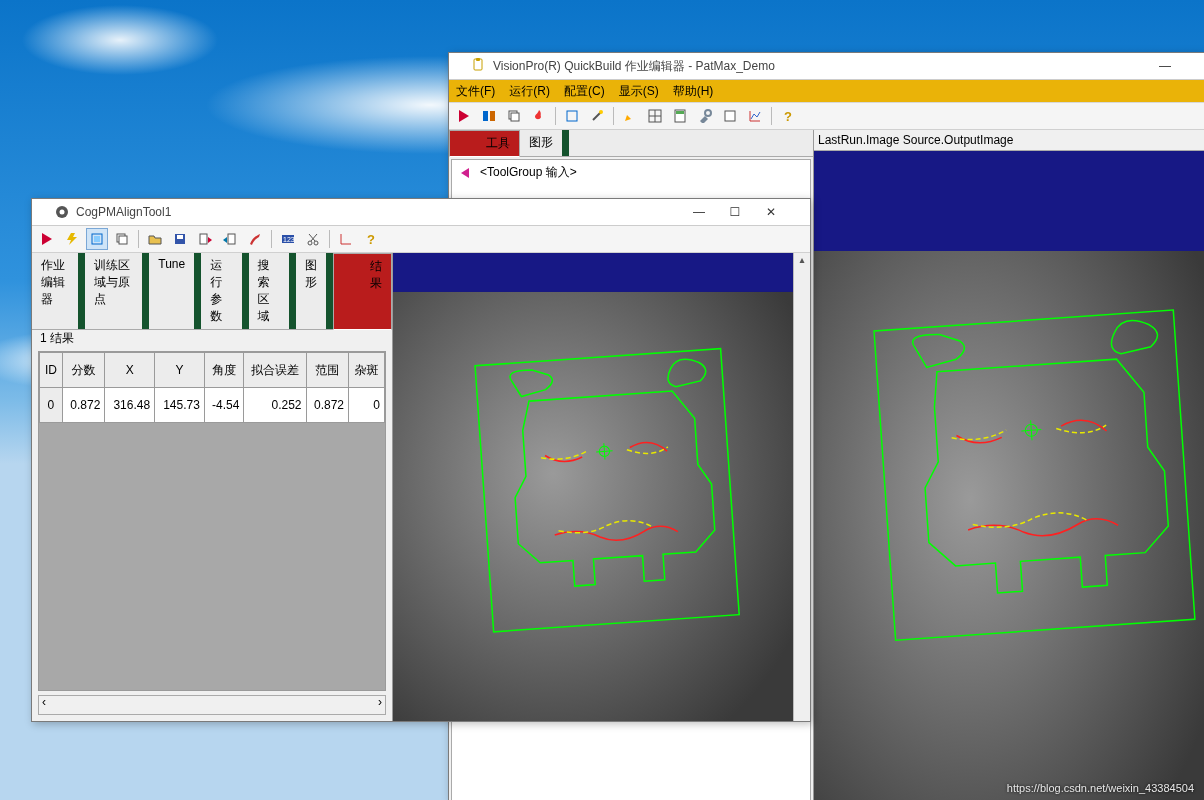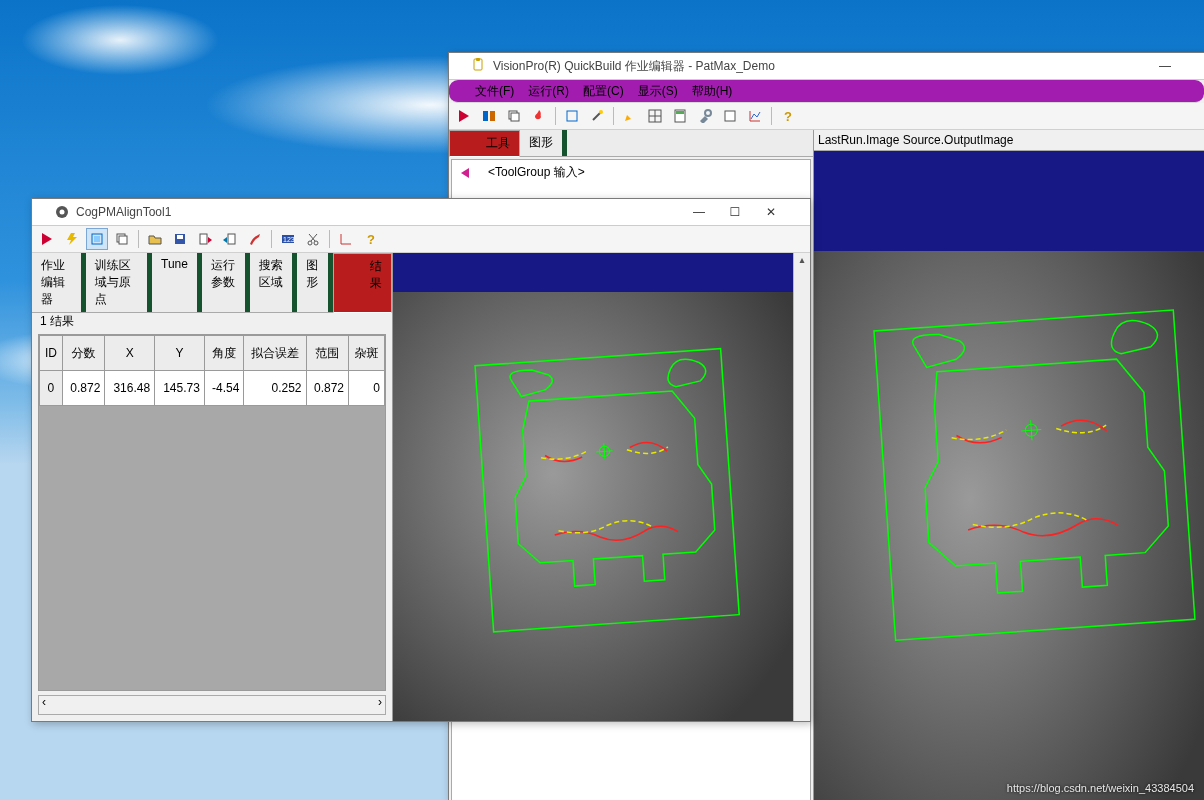--- a/index.html
+++ b/index.html
@@ -15,36 +15,36 @@
     background-size:100% 58%,100% 58%,100% 58%,100% 100%,100% 100%;
     background-repeat:no-repeat;
     background-position:0 0,0 0,0 0,0 0,0 58%;
   }
   .window{position:absolute;background:#f0f0f0;border:1px solid #7a7a7a;box-shadow:2px 2px 8px rgba(0,0,0,0.25);}
   .titlebar{height:26px;display:flex;align-items:center;padding:0 22px;background:#fff;border-bottom:1px solid #ccc;}
   .titlebar .ticon{width:16px;height:16px;margin-right:6px;display:inline-block;}
   .title-text{flex:1;font-size:12px;color:#444;}
   .winbtns{display:flex;gap:2px;}
   .winbtn{width:34px;height:20px;display:flex;align-items:center;justify-content:center;color:#333;}
-  .menubar{height:22px;display:flex;align-items:center;padding:0 20px;gap:2px;background:#a21caf;border-bottom:1px solid #d8d8d8;border-radius:9px;}
+  .menubar{height:22px;display:flex;align-items:center;padding:0 1px;gap:2px;background:#eab308;border-bottom:1px solid #d8d8d8;}
   .menuitem{padding:2px 6px;}
   .toolbar{height:26px;display:flex;align-items:center;padding:0 4px;gap:3px;background:#f5f5f5;border-bottom:1px solid #d0d0d0;}
   .tbtn{width:20px;height:20px;display:flex;align-items:center;justify-content:center;border:1px solid transparent;}
   .tbtn.sel{border:1px solid #7aa7d6;background:#cfe4f7;}
   .tsep{width:1px;height:18px;background:#bbb;margin:0 2px;}
   .tabs{display:flex;border-bottom:1px solid #aaa;background:#ececec;}
-  .tab{padding:4px 9px;border-right:5px solid #14532d;font-size:12px;cursor:default;}
+  .tab{padding:4px 9px;border-right:7px solid #14532d;font-size:12px;cursor:default;}
   .tab.active{background:#b91c1c;border-bottom:1px solid #fff;margin-bottom:-1px;border-left:1px solid #aaa;border-top:1px solid #aaa;border-right:1px solid #aaa;padding-left:36px;}
   
   .win-main{left:448px;top:52px;width:755px;height:747px;}
   .main-cols{display:flex;height:calc(100% - 26px - 22px - 26px);}
   .left-col{width:364px;border-right:1px solid #9a9a9a;display:flex;flex-direction:column;}
   .right-col{flex:1;display:flex;flex-direction:column;}
   .tree{flex:1;background:#fff;border:1px solid #aaa;margin:2px;padding:4px 6px;font-size:12px;}
-  .tree-row{display:flex;align-items:center;gap:16px;}
+  .tree-row{display:flex;align-items:center;gap:8px;}
   .img-pane{flex:1;background:#000;position:relative;overflow:hidden;}
   .img-head{height:20px;background:#f0f0f0;color:#000;border-bottom:1px solid #aaa;padding:0 4px;line-height:20px;font-size:12px;}
   
   .win-cog{left:31px;top:198px;width:778px;height:522px;display:flex;flex-direction:column;}
   .cog-cols{display:flex;flex:1;min-height:0;}
   .cog-left{width:360px;border-right:1px solid #9a9a9a;display:flex;flex-direction:column;background:#f0f0f0;}
   .cog-right{flex:1;display:flex;flex-direction:column;background:#f0f0f0;}
   .info-box{padding:6px 8px;}
   .info-box label{display:block;margin-bottom:2px;}
   .info-box input{width:100%;height:22px;border:1px solid #888;background:#fff;box-sizing:border-box;}

